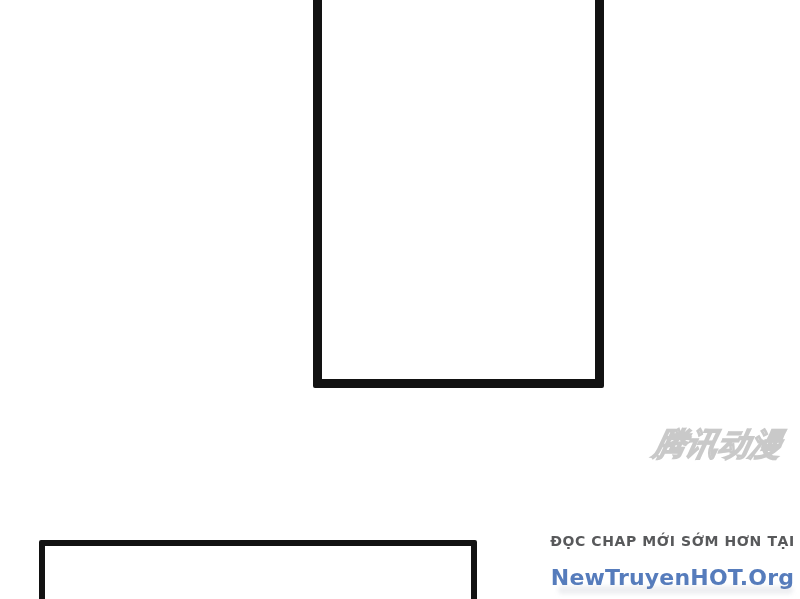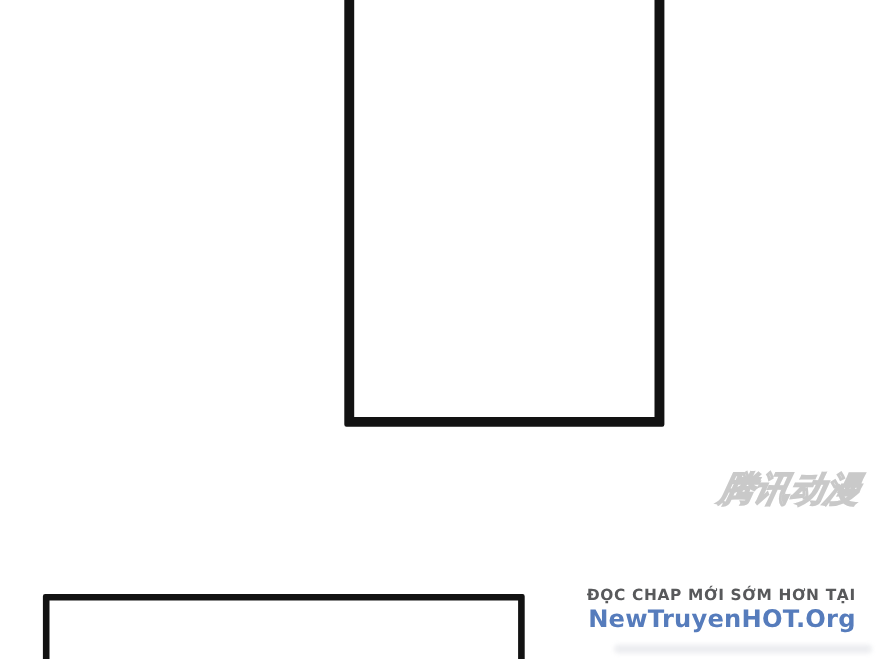--- a/index.html
+++ b/index.html
@@ -52,34 +52,34 @@
     font-style: italic;
     white-space: nowrap;
     transform: skewX(-12deg);
     color: #ededed;
     -webkit-text-stroke: 1.3px #c9c9c9;
     text-shadow: 0 0 1px #d9d9d9;
     user-select: none;
   }
   .footer {
     position: absolute;
-    left: 523px;
+    left: 545px;
     top: 533px;
     width: 255px;
-    text-align: right;
+    text-align: center;
   }
   .footer-tagline {
     font-size: 14px;
     font-weight: bold;
     letter-spacing: 0.6px;
     color: #58595b;
     white-space: nowrap;
   }
   .footer-site {
-    margin-top: 2px;
+    margin-top: 16px;
     font-size: 22px;
     font-weight: bold;
     letter-spacing: 0.2px;
     color: #567cbc;
     white-space: nowrap;
   }
   
   .footer-ghost {
     position: absolute;
     left: 558px;

